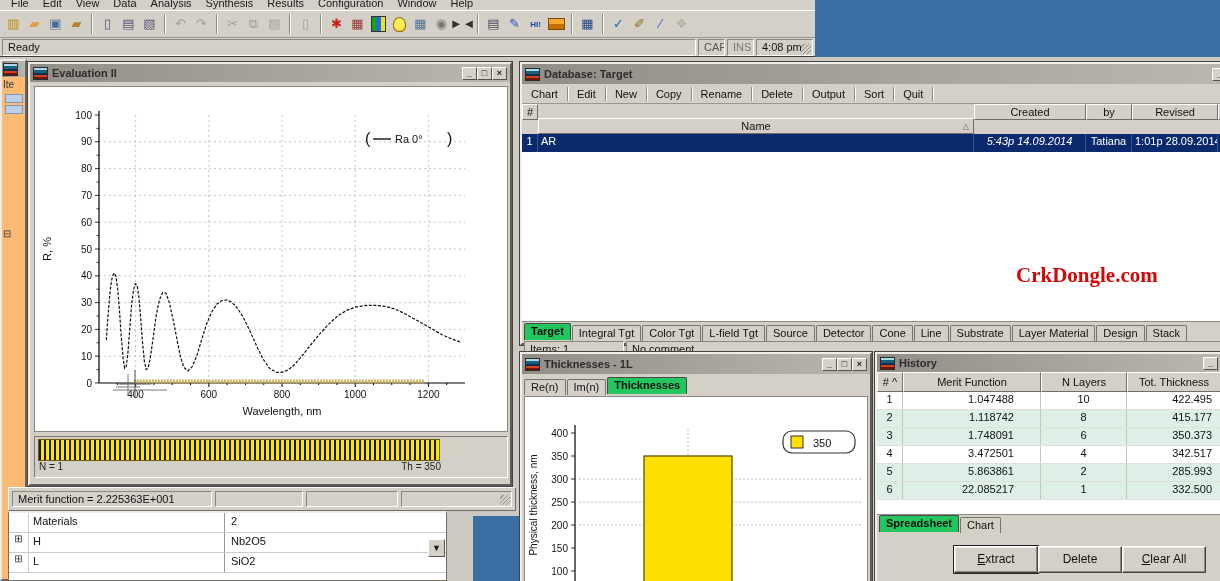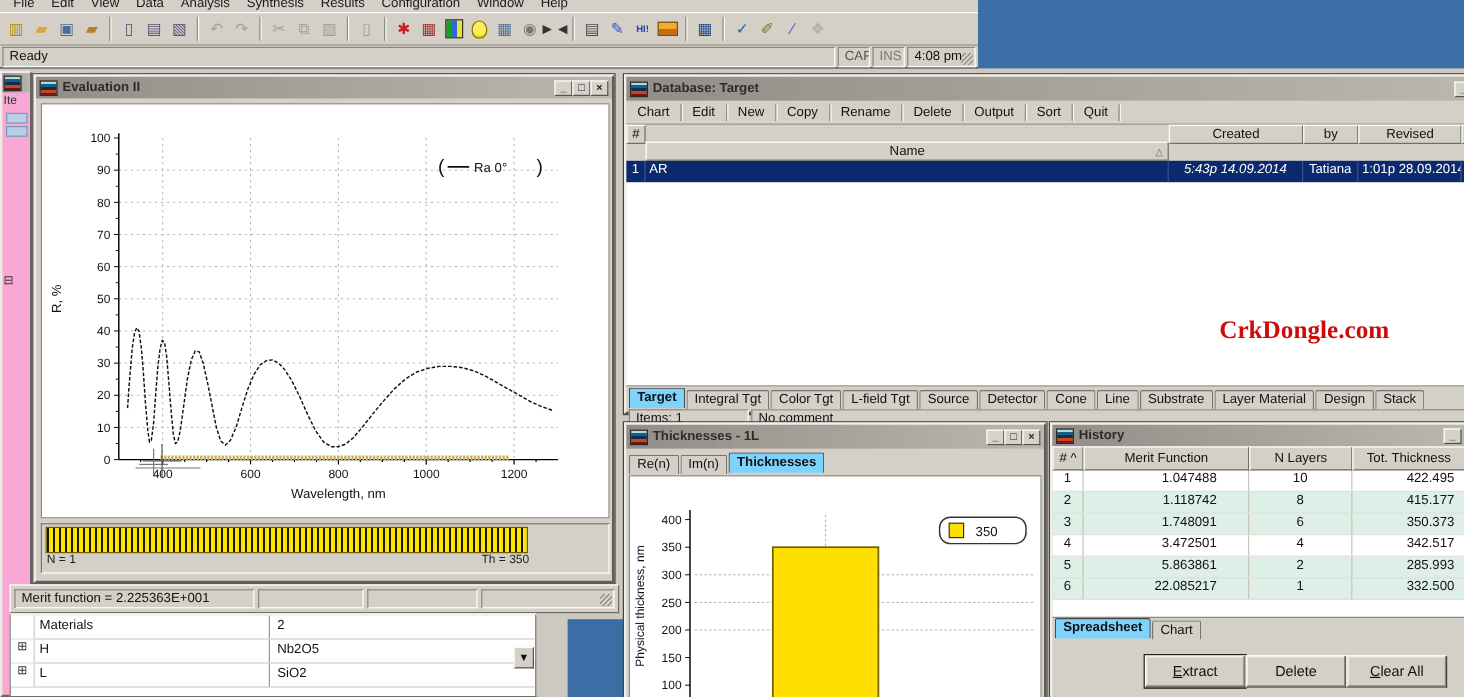--- a/index.html
+++ b/index.html
@@ -30,30 +30,30 @@
   .rgbbars{width:15px;height:16px;border:1px solid #333;margin:0 3px;background:linear-gradient(90deg,#17a317 0 34%,#2b6bd8 34% 67%,#e8e22a 67% 100%);font-size:0}
   .bulb{width:13px;height:15px;margin:0 4px;border:1px solid #8a7400;border-radius:50% 50% 42% 42%;background:radial-gradient(circle at 50% 38%,#ffee55 55%,#dcb900 100%);font-size:0}
   .hi{color:#2244aa;font:bold 8px/9px "Liberation Sans",sans-serif}
   .orangebox{width:17px;height:12px;margin:0 2px;border:1px solid #7a4a00;background:linear-gradient(180deg,#f6a92d 0 55%,#c86c05 55% 100%);font-size:0}
   #statusrow{display:flex;gap:2px;padding:1px 2px;align-items:center}
   #statusrow .grow{flex:1}
   
   #workspace{position:absolute;left:0;top:57px;width:1220px;height:524px;background:#cdc9c1}
   #desktop-cut{position:absolute;left:473px;top:516px;width:47px;height:65px;background:#3a6ea5}
   
-  #leftstrip{position:absolute;left:0;top:59px;width:27px;height:522px;background:#f9a8d4;border:2px solid;border-color:#eceae5 #67655f #67655f #eceae5}
+  #leftstrip{position:absolute;left:0;top:59px;width:27px;height:522px;background:#fdba74;border:2px solid;border-color:#eceae5 #67655f #67655f #eceae5}
   #leftstrip .mini{font-size:10px;color:#333;padding:2px 1px}
   .selmark{width:18px;height:9px;background:#b9cfe8;border:1px solid #7e97b5;margin:2px auto}
   
   .frow{display:flex;align-items:stretch}
   .hcell{background:#d4d0c8;border:1px solid;border-color:#fff #6f6d66 #6f6d66 #fff;text-align:center;white-space:nowrap;overflow:hidden;font-size:11px;padding:0 2px;position:relative}
   .cell{white-space:nowrap;overflow:hidden;font-size:11px;padding:1px 3px;border-right:1px solid rgba(255,255,255,.25)}
   .tabs{display:flex;align-items:flex-end;padding-left:2px}
   .tab{background:#d4d0c8;border:1px solid #77746d;border-bottom:none;padding:1px 6px 2px;margin-right:1px;font-size:11px;border-radius:2px 2px 0 0;position:relative;top:1px;white-space:nowrap}
-  .tab.active{font-weight:bold;top:0;padding-bottom:3px;background:#7dd3fc;border-color:#4c4a45}
+  .tab.active{font-weight:bold;top:0;padding-bottom:3px;background:#22c55e;border-color:#4c4a45}
   .pbtn{background:#d4d0c8;border:1px solid;border-color:#fff #45433e #45433e #fff;box-shadow:inset -1px -1px 0 #8a877e,inset 1px 1px 0 #efede7;font-size:12px;text-align:center;height:27px;line-height:25px;white-space:nowrap}
   .pbtn.default{outline:1px solid #222}
   .dbm{padding:1px 9px;border-right:1px solid #8f8c84;box-shadow:1px 0 0 #fff;white-space:nowrap;font-size:11px}
   
   #eval-chart{position:absolute;left:4px;top:22px;width:474px;height:346px;background:#fff;border:1px solid #8a877e}
   #layerpanel{position:absolute;left:4px;top:372px;width:474px;height:42px;border:1px solid;border-color:#7b786f #fff #fff #7b786f;background:#d4d0c8}
   #stripes{margin:2px 0 0 3px;width:402px;height:22px;border:1px solid #6b5d00;
     background:repeating-linear-gradient(90deg,#181800 0 2px,#ffe600 2px 5px)}
   #layerlabels{display:flex;justify-content:space-between;width:410px;padding:0 4px;font-size:10px;color:#222}
   

